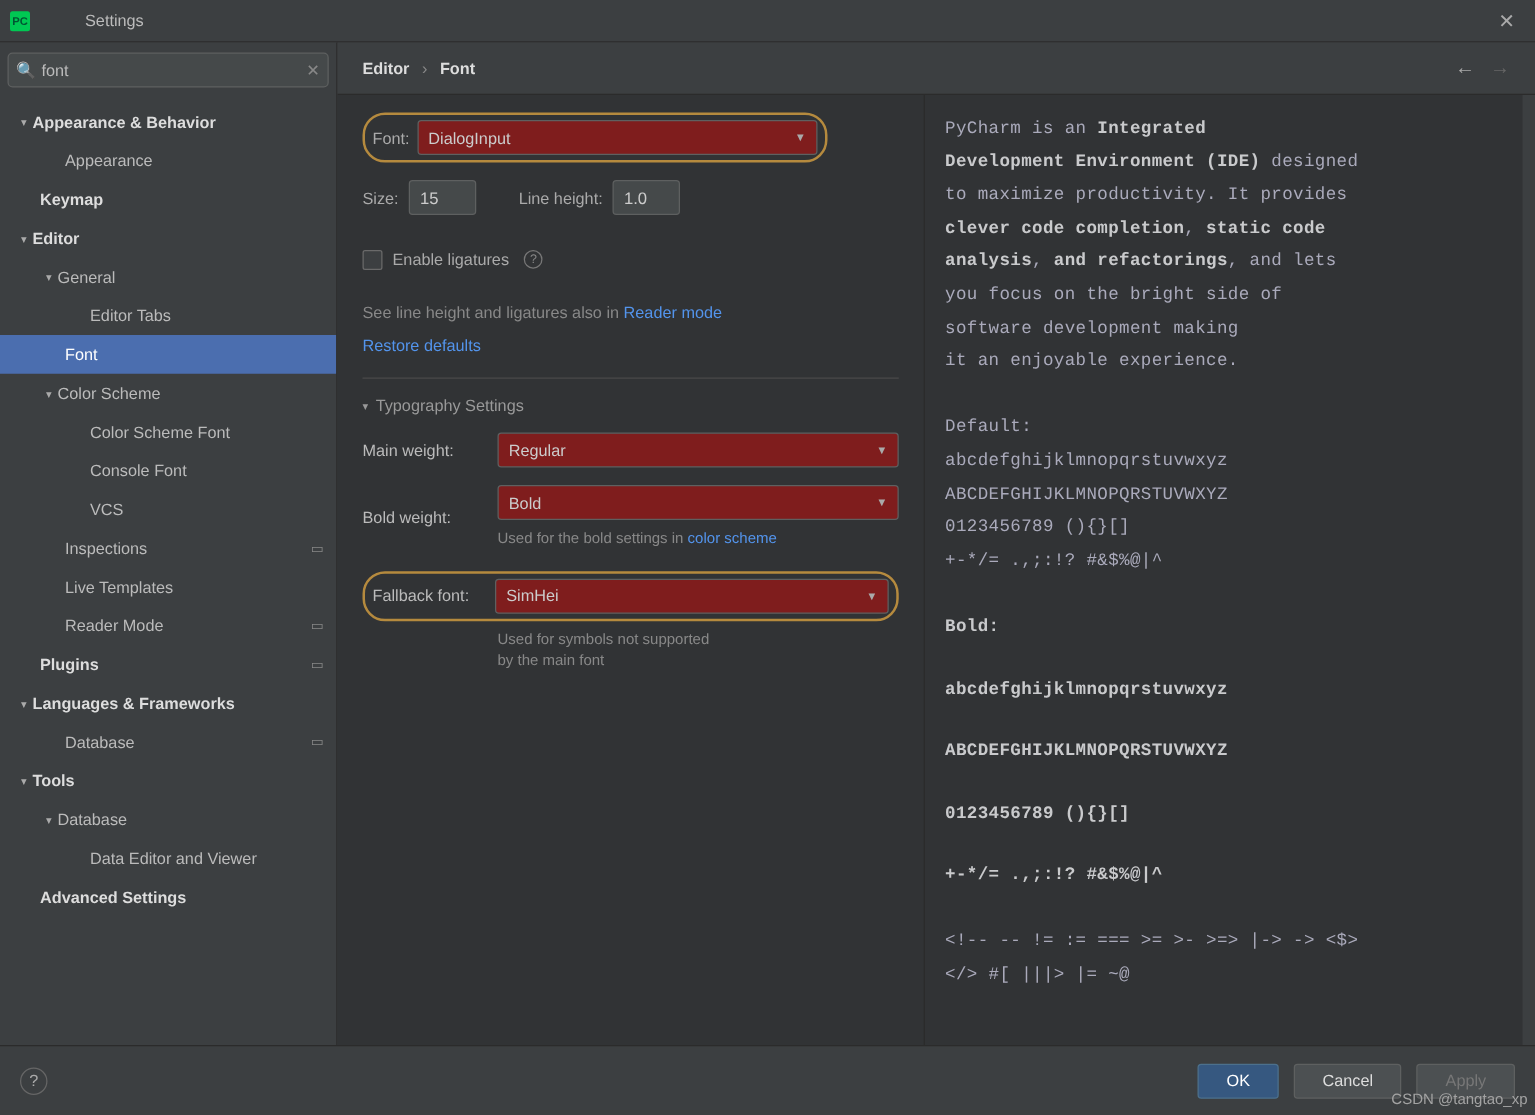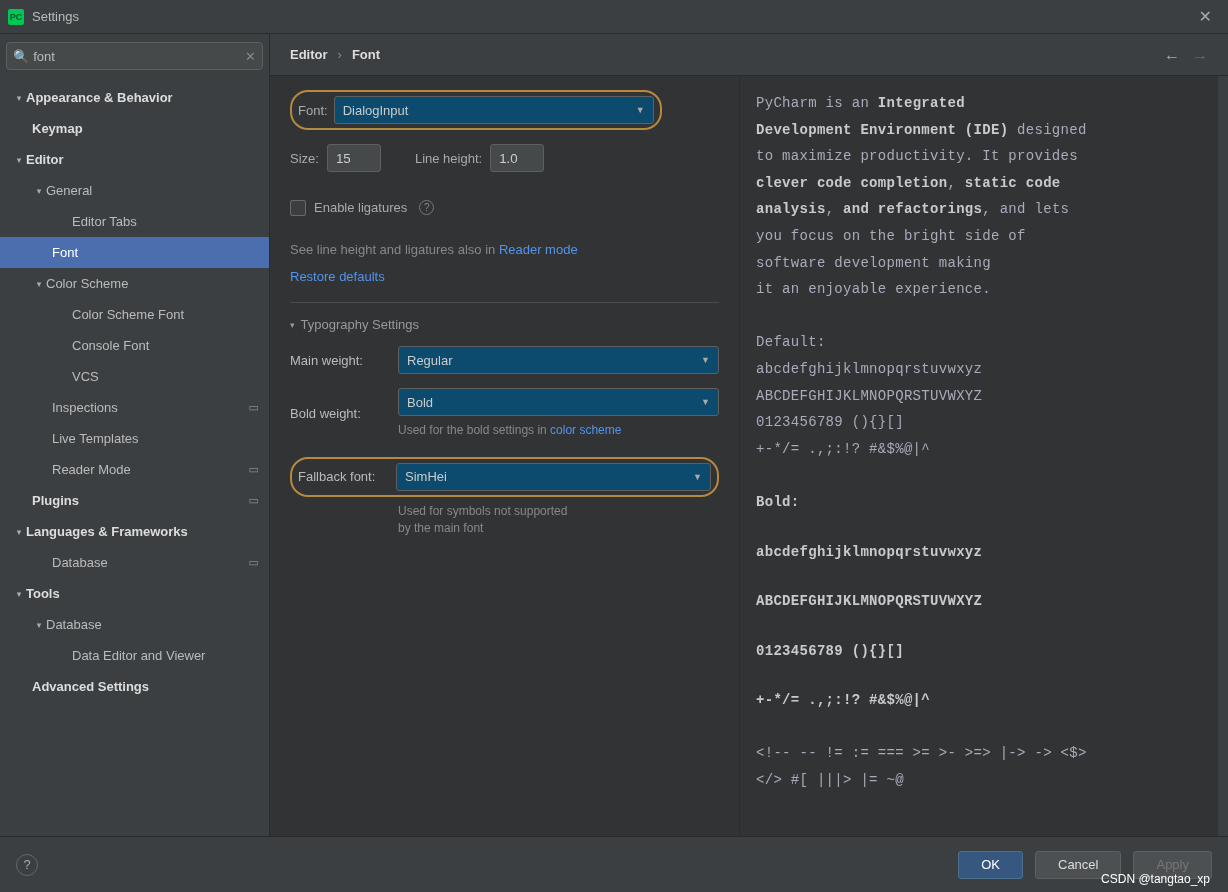--- a/index.html
+++ b/index.html
@@ -14,20 +14,21 @@
   display: flex;
   flex-direction: column;
 }
 .titlebar {
   height: 34px;
   background: #3c3f41;
   display: flex;
   align-items: center;
   padding: 0 8px;
   border-bottom: 1px solid #2b2b2b;
+  gap: 36px;
 }
 .titlebar .icon-app { width:16px; height:16px; background:#00c853; border-radius:2px; margin-right:8px; display:inline-flex;align-items:center;justify-content:center;font-size:9px;color:#053;font-weight:bold; }
 .titlebar .title { color:#bbb; font-size:13px; flex:1; }
 .titlebar .close { color:#aaa; font-size:16px; padding:4px 8px; cursor:pointer; }
 
 .body-area { flex:1; display:flex; min-height:0; }
 
 .sidebar { width:270px; background:#3c3f41; border-right:1px solid #2b2b2b; display:flex;flex-direction:column; }
 .search-wrap { padding:8px 6px; }
 .search-box { display:flex;align-items:center;background:#45494a;border:1px solid #5e6060;border-radius:4px;height:28px;padding:0 6px; }
@@ -51,21 +52,21 @@
 .crumb-bar .c2 { font-weight:600;color:#ddd; }
 .crumb-bar .navbtns { margin-left:auto;display:flex;gap:12px; }
 .crumb-bar .navbtn { color:#aaa;font-size:16px;cursor:pointer; }
 .crumb-bar .navbtn.disabled{ color:#666;cursor:default; }
 
 .content { flex:1;display:flex;min-height:0;background:#313335; }
 .form-col { width:470px;padding:14px 20px;overflow-y:auto;border-right:1px solid #2b2b2b; }
 .form-row { display:flex;align-items:center;margin-bottom:14px;gap:8px; }
 .form-row label { color:#aaa; }
 .hl-ring { border:2px solid #b58a3e;border-radius:18px;padding:4px 6px;display:inline-flex;align-items:center;gap:6px; }
-.sel { background:#0c4a6e;border:1px solid #5e6060;border-radius:3px;height:28px;display:flex;align-items:center;padding:0 8px;color:#ccc;cursor:pointer;position:relative; }
+.sel { background:#7f1d1d;border:1px solid #5e6060;border-radius:3px;height:28px;display:flex;align-items:center;padding:0 8px;color:#ccc;cursor:pointer;position:relative; }
 .sel .dd { margin-left:auto;color:#aaa;font-size:9px; }
 .txt { background:#45494a;border:1px solid #5e6060;border-radius:3px;height:28px;width:54px;color:#ccc;padding:0 8px;text-align:left; }
 .chk { display:flex;gap:8px;color:#aaa;margin-bottom:12px; }
 .chk .box { width:16px;height:16px;border:1px solid #6a6a6a;border-radius:2px;background:#3c3f41; }
 .helpq{ display:inline-flex;width:15px;height:15px;border:1px solid #777;border-radius:50%;align-items:center;justify-content:center;font-size:10px;color:#888;margin-left:4px; }
 .note { color:#888;margin-bottom:12px; }
 .link { color:#5394ec;cursor:pointer; }
 .section-head { display:flex;align-items:center;gap:6px;color:#999;margin:18px 0 14px;border-top:1px solid #4a4a4a;padding-top:14px; }
 .section-head .caret2{font-size:9px;color:#999;}
 .form-grid{ display:grid;grid-template-columns:100px 1fr;row-gap:14px;column-gap:8px;align-items:center; }
@@ -74,21 +75,21 @@
 .preview { flex:1;padding:14px 16px;overflow:auto;font-family:"Consolas","Courier New",monospace;font-size:14px;color:#aab;line-height:1.9;letter-spacing:0.3px;border-right:10px solid #3c3f41; }
 .preview .bold { font-weight:bold;color:#c9cacc;margin-top:23px; }
 .preview .entry { width:100%;background:transparent;border:none;color:#888;font-family:inherit;font-size:12px;margin-top:58px;outline:none; }
 
 .footer { height:56px;background:#3c3f41;border-top:1px solid #2b2b2b;display:flex;align-items:center;padding:0 16px; }
 .footer .help{ width:22px;height:22px;border:1px solid #666;border-radius:50%;display:flex;align-items:center;justify-content:center;color:#aaa;cursor:pointer;font-size:13px; }
 .footer .btns{ margin-left:auto;display:flex;gap:12px; }
 .btn{ height:28px;padding:0 22px;border-radius:3px;border:1px solid #5e6060;background:#4c5052;color:#ddd;cursor:pointer;font-size:13px; }
 .btn.primary{ background:#365880;border-color:#4c708c;color:#fff; }
 .btn.disabled{ color:#777;cursor:default; }
-.watermark{position:fixed;right:18px;bottom:6px;color:#ffffff;font-size:12px;pointer-events:none;}
+.watermark{position:fixed;right:6px;bottom:6px;color:#a3a3a3;font-size:12px;pointer-events:none;}
 </style>
 </head>
 <body>
 
 <div class="titlebar">
   <span class="icon-app">PC</span>
   <span class="title">Settings</span>
   <span class="close">✕</span>
 </div>
 
@@ -98,20 +99,23 @@
       <div class="search-box">
         <span class="mag">🔍</span>
         <input value="font" style="">
         <span class="clear">✕</span>
       </div>
     </div>
     <div class="tree">
       <div class="row bold ind0">
           <span class="caret">▾</span>
           <span class="lbl">Appearance &amp; Behavior</span>
+        </div>
+      <div class="row ind2">
+          <span class="lbl">Appearance</span>
         </div>
       <div class="row bold ind1">
           <span class="lbl">Keymap</span>
         </div>
       <div class="row bold ind0">
           <span class="caret">▾</span>
           <span class="lbl">Editor</span>
         </div>
       <div class="row ind1">
           <span class="caret">▾</span>

